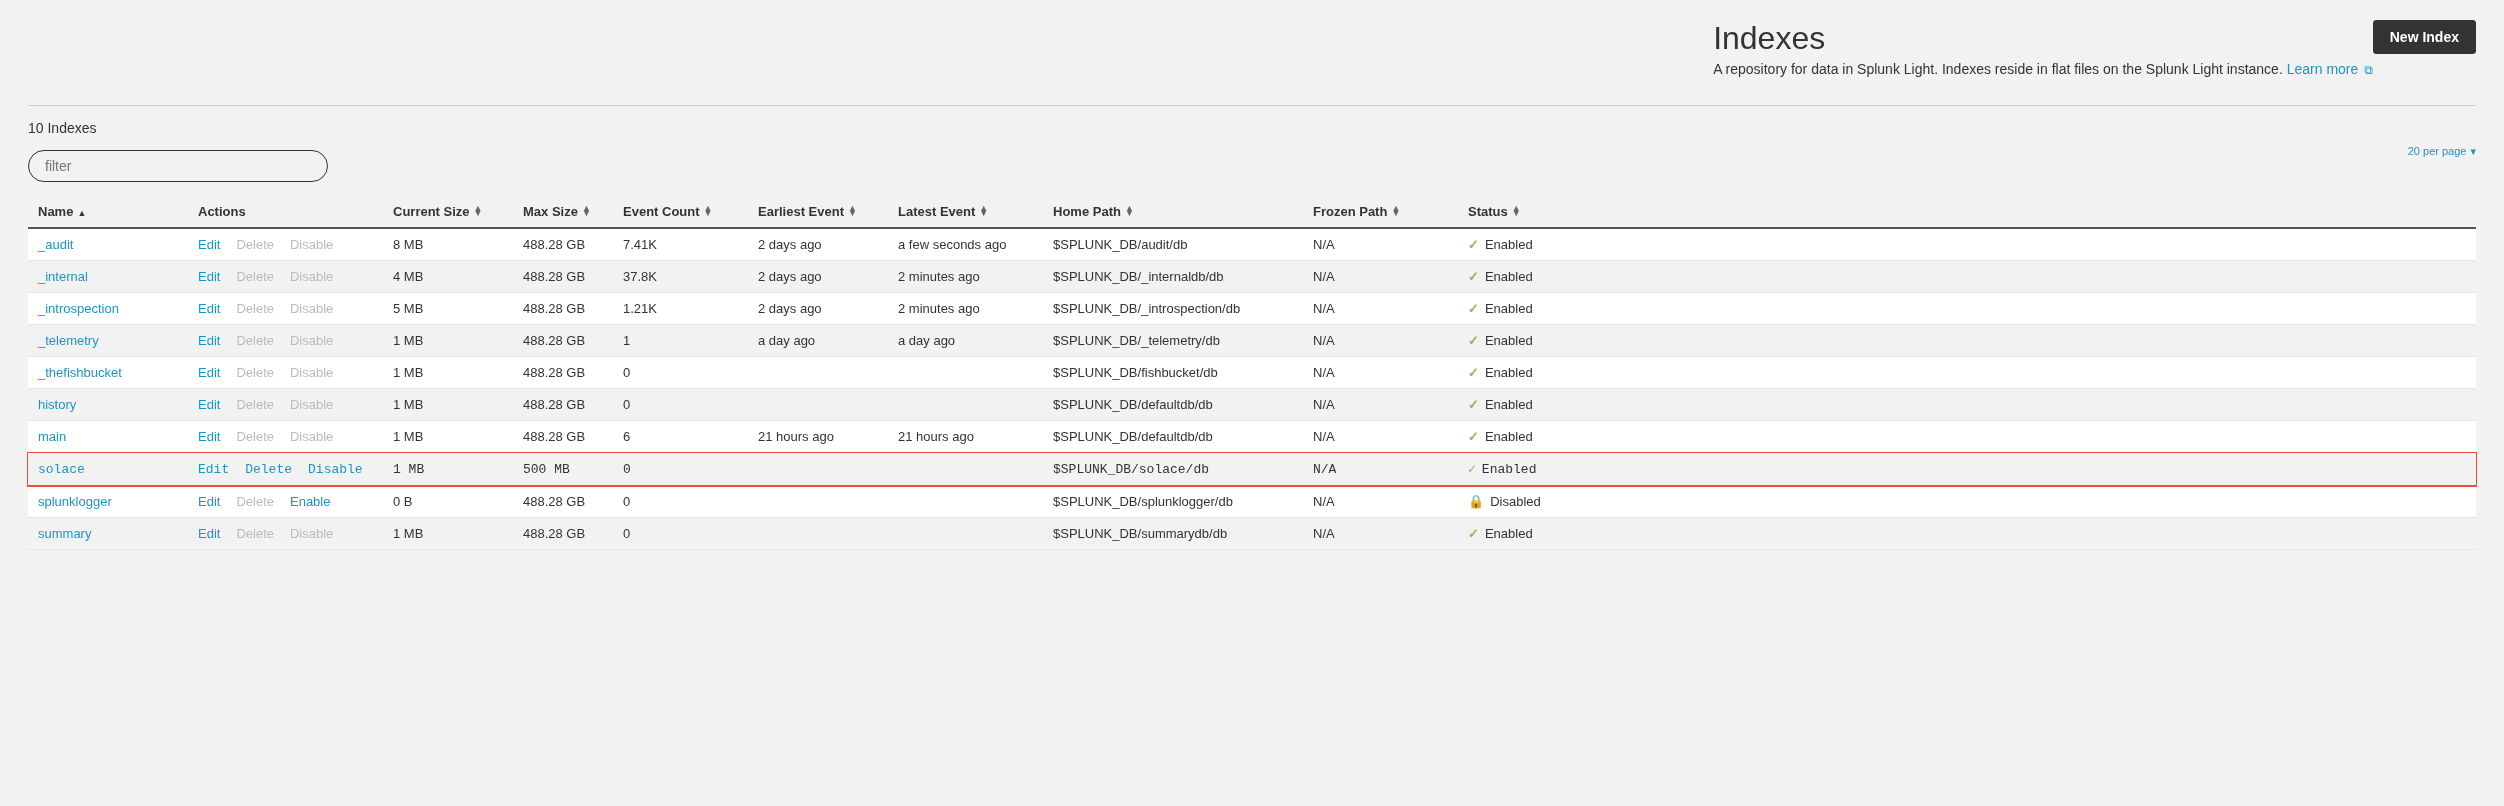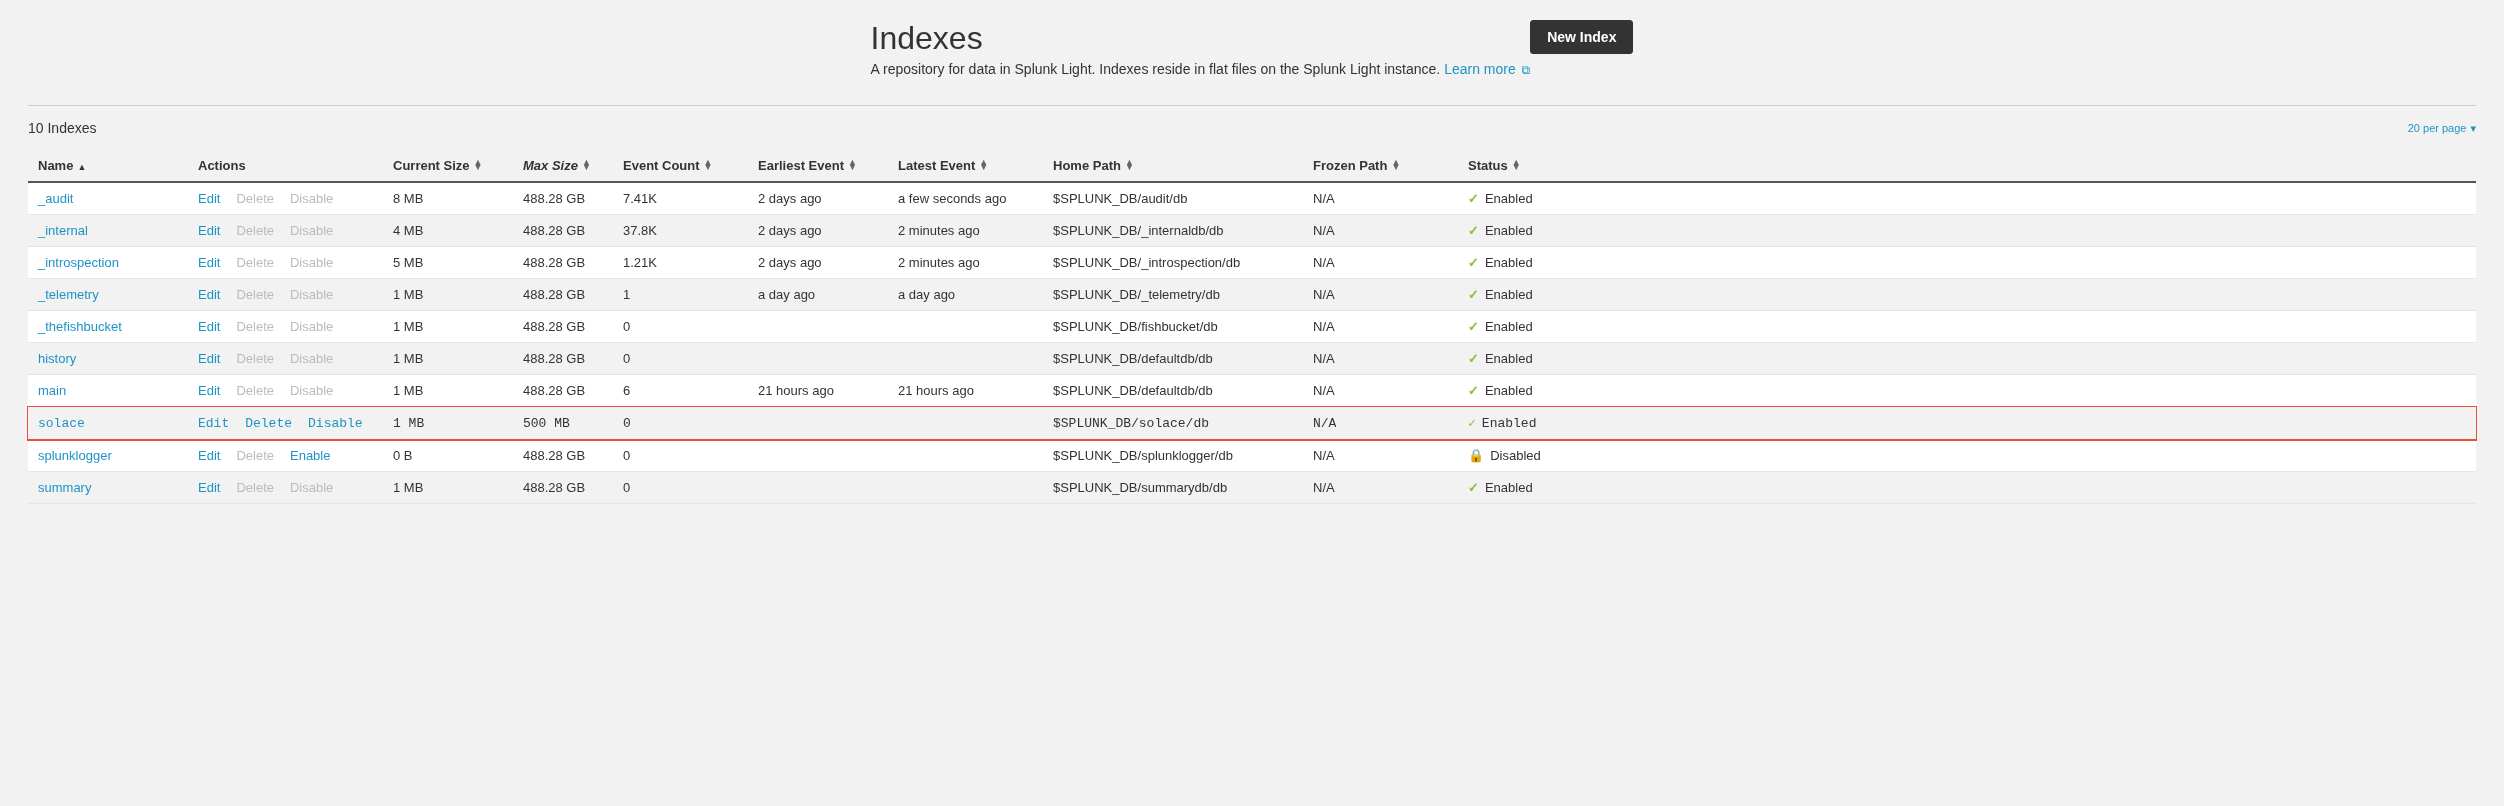--- a/index.html
+++ b/index.html
@@ -7,21 +7,21 @@
     font-family: "Helvetica Neue", Helvetica, Arial, sans-serif;
     background: #f2f2f2;
     color: #333;
     font-size: 13px;
   }
   .page {
     padding: 20px 28px;
   }
   .header-row {
     display: flex;
-    justify-content: center;
+    justify-content: flex-end;
     align-items: flex-start;
     margin-bottom: 8px;
   }
   .page-title {
     font-size: 32px;
     font-weight: 400;
     color: #333;
     margin-bottom: 4px;
   }
   .page-desc {
@@ -150,21 +150,21 @@
     position: relative;
   }
   tr.highlighted {
     outline: 2px solid #e8503a;
     outline-offset: -1px;
     font-family: Liberation Mono, monospace;
   }
   .col-name { width: 160px; }
   .col-actions { width: 195px; }
   .col-csize { width: 130px; }
-  .col-msize { width: 100px; font-style: italic; }
+  .col-msize { width: 100px; }
   .col-ecount { width: 135px; }
   .col-earliest { width: 140px; }
   .col-latest { width: 155px; }
   .col-home { width: 260px; }
   .col-frozen { width: 155px; }
   .col-status { }
 </style>
 </head>
 <body>
 
@@ -181,20 +181,21 @@
       </p>
     </div>
     <button class="btn-new">New Index</button>
   </div>
 
   <hr class="divider">
 
   <div class="toolbar">
     <div class="toolbar-left">
       <span class="count-label">10 Indexes</span>
+      <input class="filter-input" type="text" placeholder="filter" style="">
     </div>
     <div class="per-page">
       <span>20 per page</span>
       <span>▾</span>
     </div>
   </div>
 
   <table class="idx">
     <thead>
       <tr>

